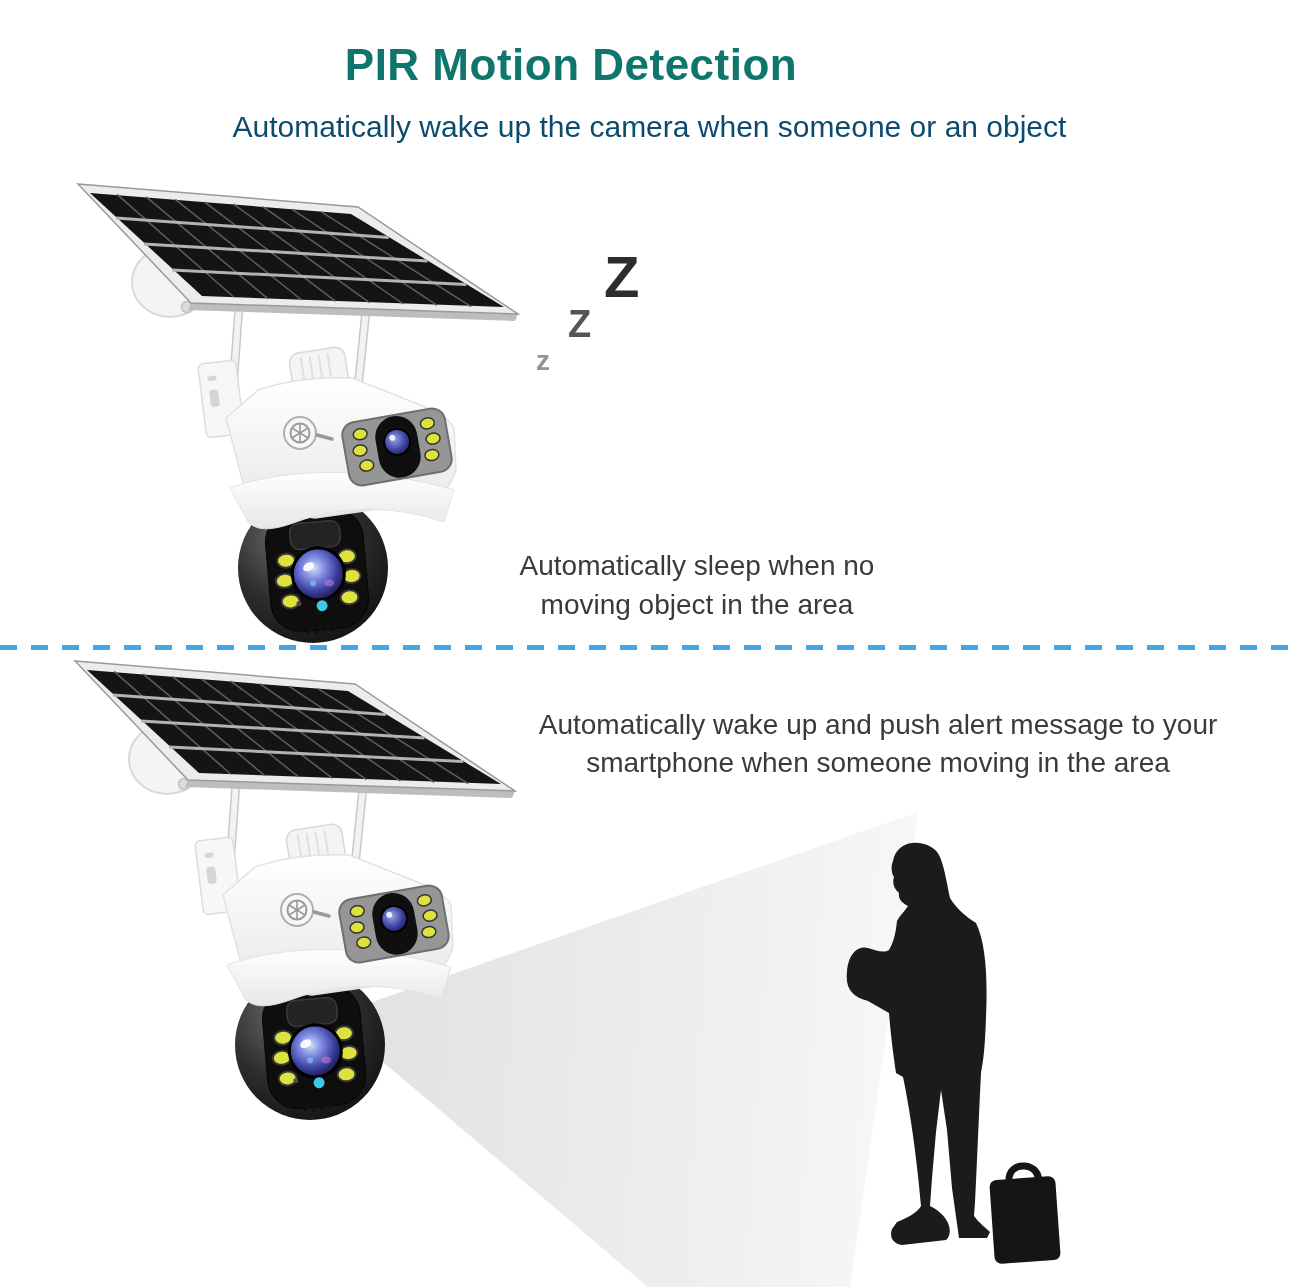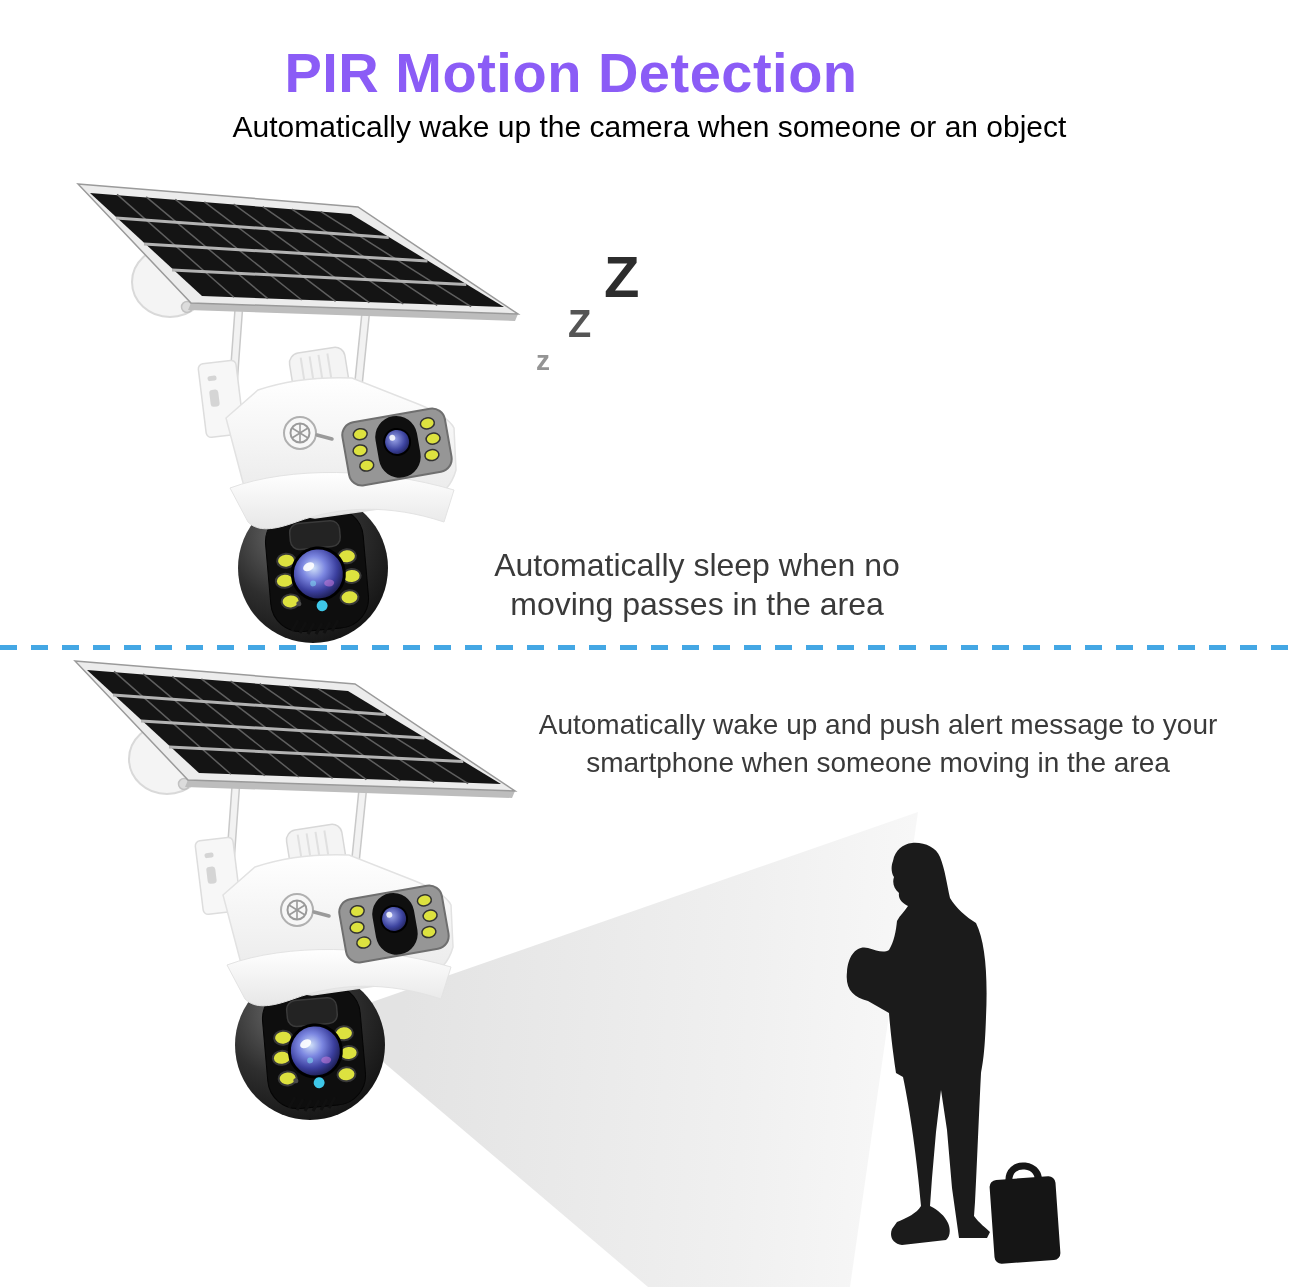--- a/index.html
+++ b/index.html
@@ -4,29 +4,29 @@
 <style>
   html,body{margin:0;padding:0;background:#fff;}
   .stage{
     position:relative;width:1299px;height:1287px;background:#ffffff;
     overflow:hidden;font-family:"Liberation Sans",sans-serif;
   }
   .art{position:absolute;left:0;top:0;z-index:1;}
   .txt{position:absolute;z-index:2;color:#3a3a3a;}
   .page-title{
     top:40px;left:0;width:1142px;text-align:center;
-    font-size:56px;font-weight:700;color:#8b5cf6;letter-spacing:.5px;
+    font-size:44px;font-weight:700;color:#0f766e;letter-spacing:.5px;
   }
   .page-subtitle{
     top:106px;left:0;width:1299px;text-align:center;
-    font-size:30px;line-height:42px;color:#000000;
+    font-size:30px;line-height:42px;color:#0c4a6e;
   }
   .sleep-caption{
     top:546px;left:347px;width:700px;text-align:center;
-    font-size:32px;line-height:39px;
+    font-size:28px;line-height:39px;
   }
   .wake-caption{
     top:706px;left:428px;width:900px;text-align:center;
     font-size:28px;line-height:38px;
   }
   .z-large{top:248px;left:604px;font-size:58px;font-weight:700;color:#2d2d2d;line-height:1;}
   .z-medium{top:305px;left:568px;font-size:38px;font-weight:700;color:#555555;line-height:1;}
   .z-small{top:347px;left:536px;font-size:28px;font-weight:600;color:#949494;line-height:1;}
   .dashed-divider{
     position:absolute;z-index:2;top:645px;left:0;width:1299px;height:5px;
@@ -211,21 +211,21 @@
   <div class="txt page-subtitle">
     <div>Automatically wake up the camera when someone or an object</div>
   </div>
 
   <span class="txt z-large">Z</span>
   <span class="txt z-medium">Z</span>
   <span class="txt z-small">z</span>
 
   <div class="txt sleep-caption">
     <div>Automatically sleep when no</div>
-    <div>moving passes in the area</div>
+    <div>moving object in the area</div>
   </div>
 
   <div class="dashed-divider"></div>
 
   <div class="txt wake-caption">
     <div>Automatically wake up and push alert message to your</div>
     <div>smartphone when someone moving in the area</div>
   </div>
 
 </div>

